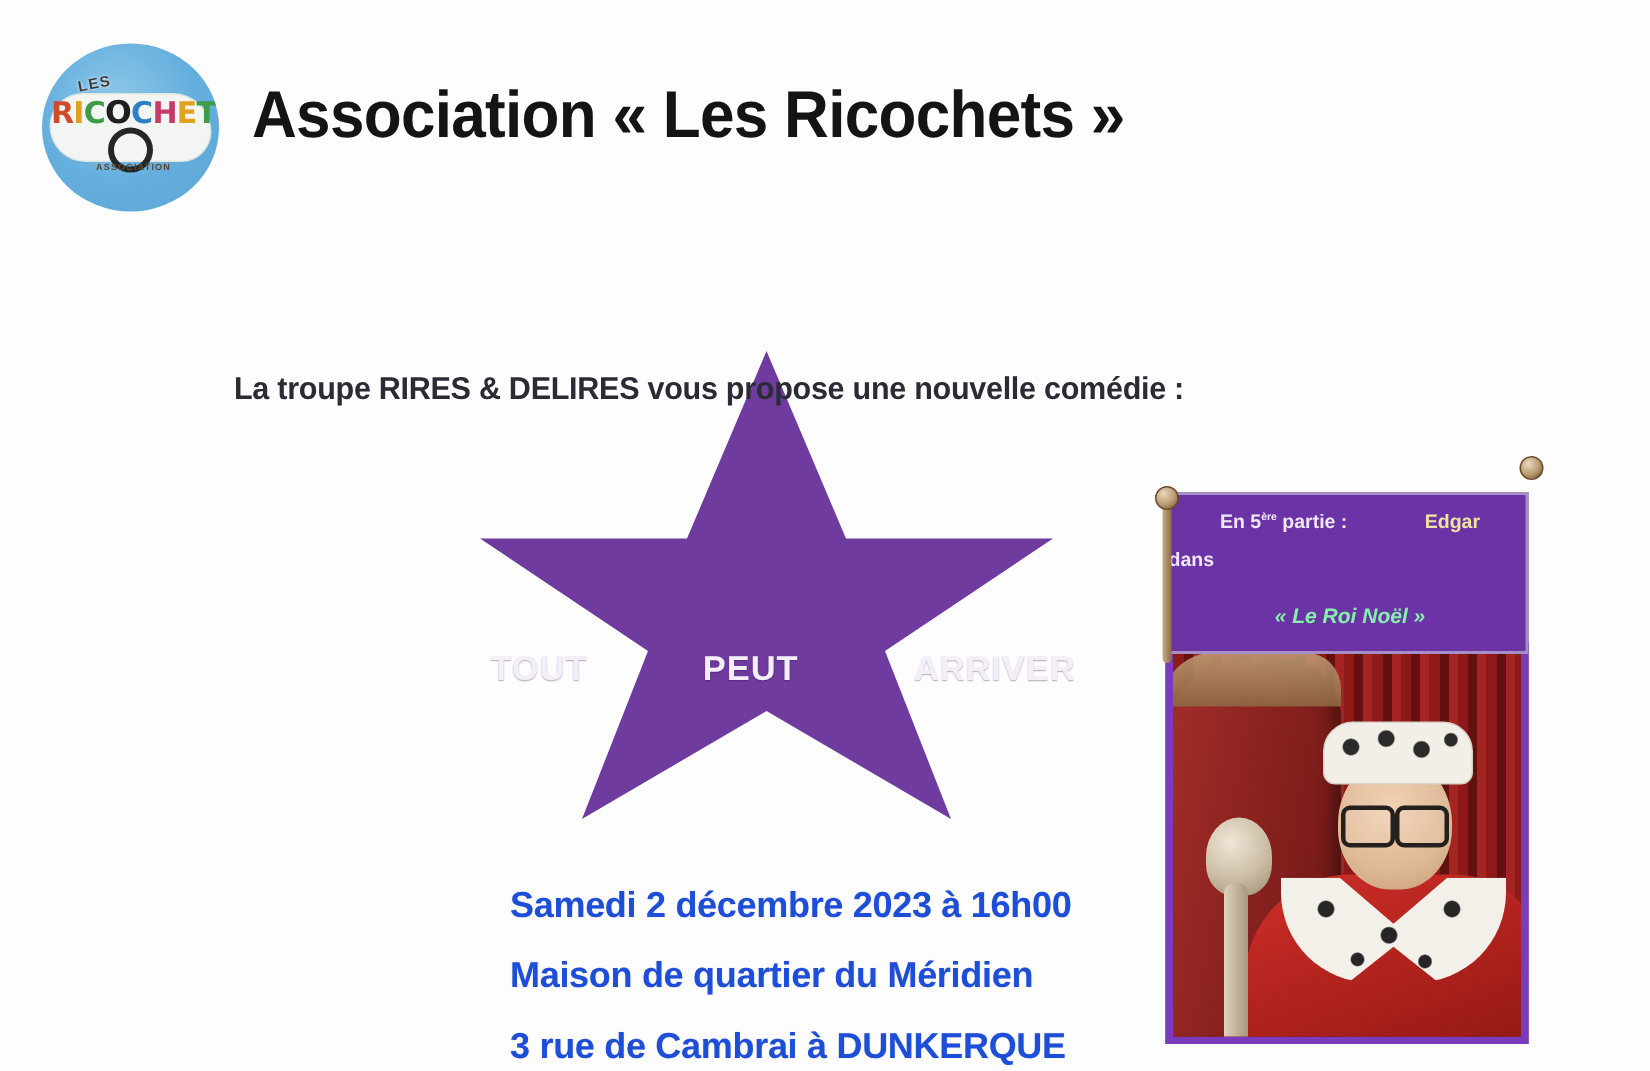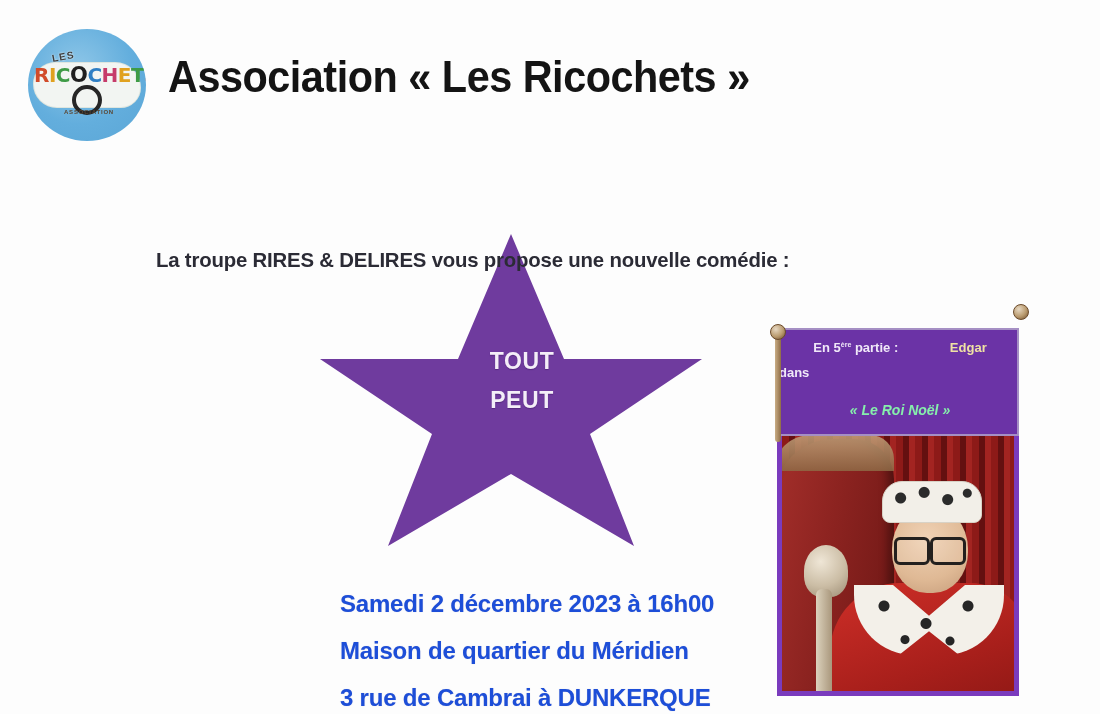--- a/index.html
+++ b/index.html
@@ -78,21 +78,21 @@
     letter-spacing:-0.2px;
     z-index:5;
     transform:scaleX(0.97);transform-origin:left center;
   }
 
   .star-wrap{position:absolute;left:316px;top:58px;width:390px;height:320px;z-index:2;}
   .star-svg{display:block;width:390px;height:320px;}
 
   .star-text{
     position:absolute;left:0;top:0;width:390px;height:320px;
-    display:flex;flex-direction:column;align-items:center;justify-content:flex-start;
+    display:flex;flex-direction:row;align-items:center;justify-content:space-between;
     padding-top:114px;box-sizing:border-box;
     pointer-events:none;
   }
   .star-line{
     color:#f4eef8;font-size:23px;font-weight:bold;
     letter-spacing:0.6px;line-height:39px;
     transform:translateX(11px);
     text-shadow:0 1px 1px rgba(40,10,70,.35);
   }
 
@@ -253,20 +253,21 @@
 
     <div class="tagline">La troupe RIRES &amp; DELIRES vous propose une nouvelle comédie :</div>
 
     <div class="star-wrap">
       <svg class="star-svg" viewBox="0 0 390 320">
         <polygon points="195,6 248,131 386,131 274,206 318,318 195,246 72,318 116,206 4,131 142,131" fill="#6F3B9E"></polygon>
       </svg>
       <div class="star-text">
         <div class="star-line">TOUT</div>
         <div class="star-line">PEUT</div>
+        <div class="star-line">ARRIVER</div>
       </div>
     </div>
 
     <div class="info">
       <div class="info-line">Samedi 2 décembre 2023 à 16h00</div>
       <div class="info-line">Maison de quartier du Méridien</div>
       <div class="info-line">3 rue de Cambrai à DUNKERQUE</div>
     </div>
 
     <div class="poster">

